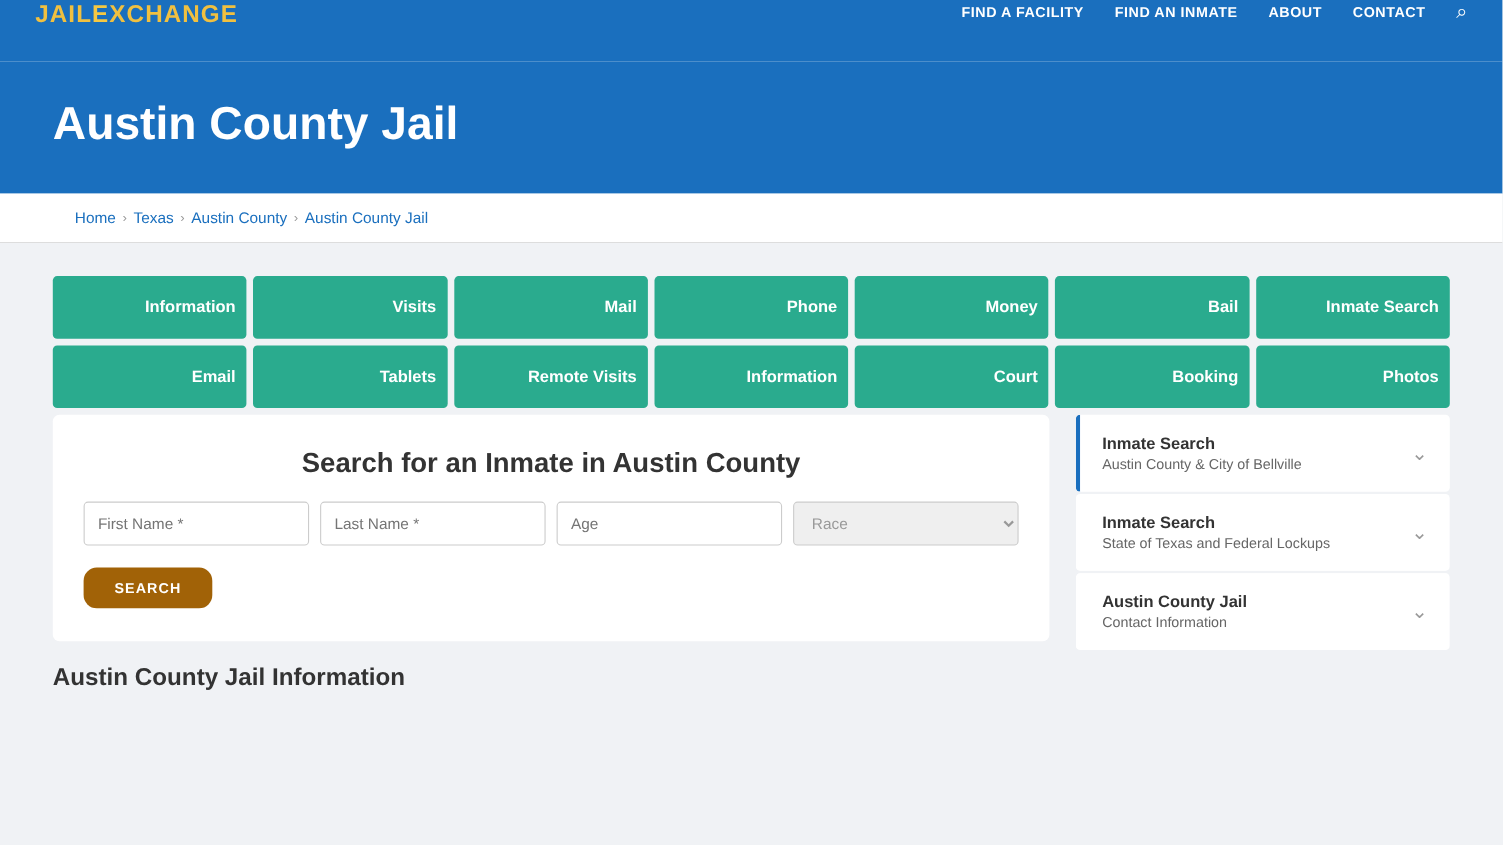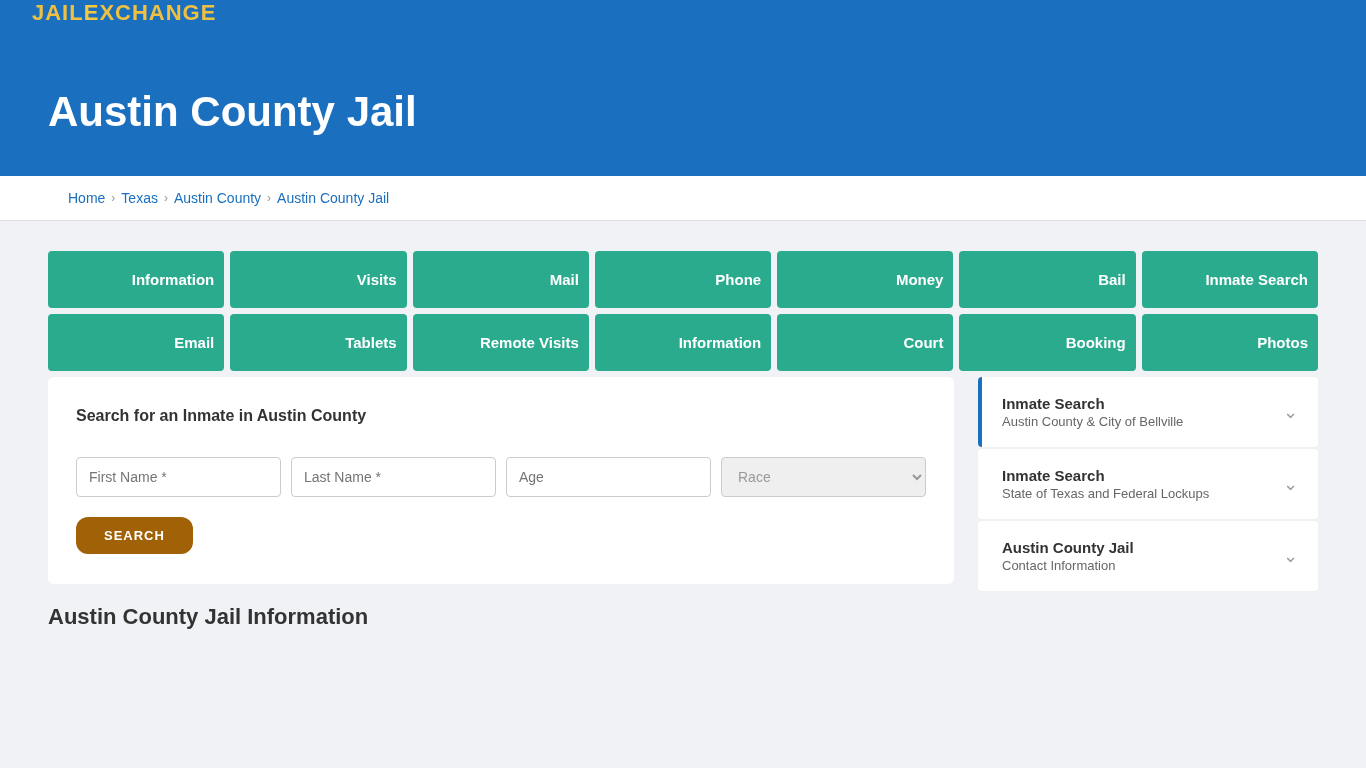--- a/index.html
+++ b/index.html
@@ -123,23 +123,24 @@
 
     
     .search-panel {
       background: #fff;
       border-radius: 6px;
       padding: 30px 28px;
       flex: 1;
       min-width: 0;
     }
     .search-panel h2 {
-      font-size: 16px;
-      font-weight: 700;
-      margin-bottom: 32px;
+      text-align: center;
+      font-size: 25px;
+      font-weight: 700;
+      margin-bottom: 20px;
     }
     .search-fields {
       display: flex;
       gap: 10px;
       margin-bottom: 20px;
       flex-wrap: wrap;
     }
     .search-fields input,
     .search-fields select {
       border: 1px solid #ccc;
@@ -201,20 +202,27 @@
       font-size: 18px;
       color: #999;
     }
   </style>
 </head>
 <body>
 
 <nav>
   <div class="logo">
     <span>JAIL</span><span style="color:#f5c842;">E</span><span>XCHANGE</span>
+  </div>
+  <div class="nav-links">
+    <a href="#">FIND A FACILITY</a>
+    <a href="#">FIND AN INMATE</a>
+    <a href="#">ABOUT</a>
+    <a href="#">CONTACT</a>
+    <span class="nav-search">⌕</span>
   </div>
 </nav>
 
 <div class="hero">
   <h1>Austin County Jail</h1>
 </div>
 
 <div class="breadcrumb">
   <a href="#">Home</a>
   <span class="sep">›</span>

